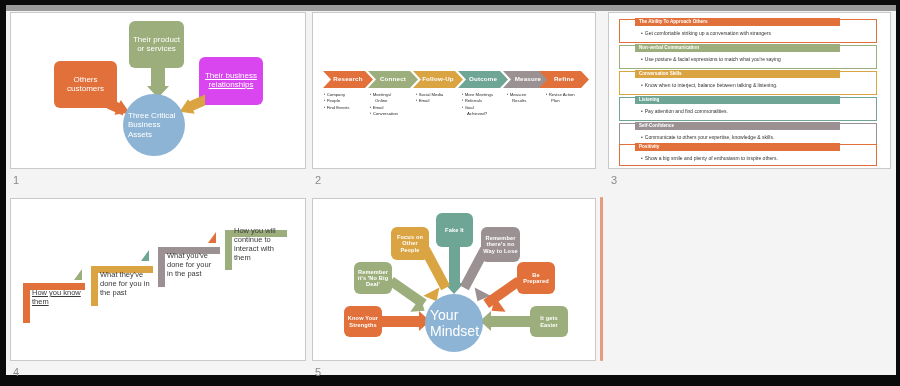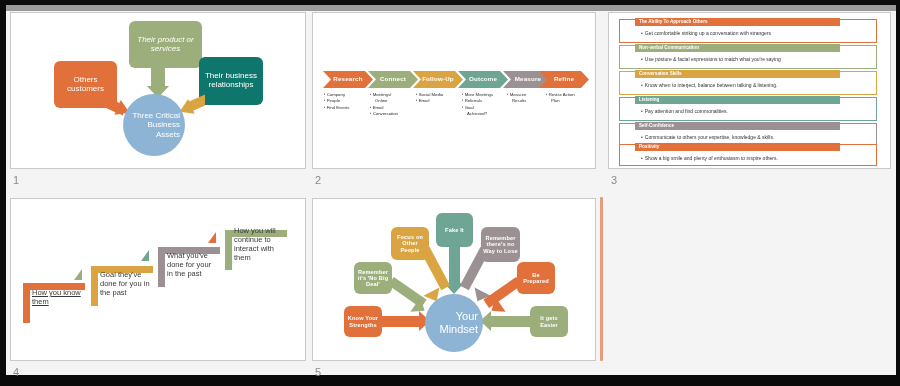--- a/index.html
+++ b/index.html
@@ -20,21 +20,21 @@
   
   .cell{position:absolute;}
   .slide{position:absolute;left:0;top:0;background:#fff;border:1px solid #c9c9c9;box-sizing:border-box;overflow:hidden;}
   .slide-num{position:absolute;font-size:11px;color:#8a8a8a;font-family:"Liberation Sans",sans-serif;}
 
   
   .caret{position:absolute;background:#e79b7e;width:3px;border-radius:1px;}
 
   
   .rbox{position:absolute;border-radius:6px;color:#fff;display:flex;align-items:center;justify-content:center;text-align:center;line-height:1.12;box-sizing:border-box;}
-  .circle{position:absolute;border-radius:50%;display:flex;align-items:center;justify-content:center;text-align:right;color:#fff;line-height:1.15;}
+  .circle{position:absolute;border-radius:50%;display:flex;align-items:center;justify-content:center;text-align:left;color:#fff;line-height:1.15;}
 
   
   #s1 .rbox{font-size:8px;}
   .tail{position:absolute;width:0;height:0;}
 
   
   .chev{position:absolute;height:17px;display:flex;align-items:center;justify-content:center;
         color:#fff;font-size:6.2px;font-weight:bold;letter-spacing:.2px;text-align:center;line-height:1.05;
         clip-path:polygon(0 0, calc(100% - 8px) 0, 100% 50%, calc(100% - 8px) 100%, 0 100%, 8px 50%);}
   .col-bul{position:absolute;font-size:4.3px;color:#2b2b2b;line-height:1.5;}
@@ -69,33 +69,33 @@
   <div class="frame-left"></div>
   <div class="frame-right"></div>
   <div class="frame-bottom"></div>
 
   <div class="canvas">
     <div class="topband"></div>
 
     <div class="cell" style="left:4px;top:7px;width:296px;height:180px;">
       <div class="slide" id="s1" style="width:296px;height:157px;">
 
-        <div class="rbox" style="left:118px;top:8px;width:73px;height:47px;background:#9cae7b;font-style:italic;">
+        <div class="rbox" style="left:118px;top:8px;width:55px;height:47px;background:#9cae7b;">
           <span>Their product or services</span>
         </div>
         <div style="position:absolute;left:140px;top:53px;width:14px;height:22px;background:#9cae7b;"></div>
         <div class="tail" style="left:136px;top:73px;border-left:11px solid transparent;border-right:11px solid transparent;border-top:12px solid #9cae7b;"></div>
 
         <div class="rbox" style="left:43px;top:48px;width:63px;height:47px;background:#e2703a;">
           <span>Others customers</span>
         </div>
         <div style="position:absolute;left:96px;top:88px;width:16px;height:11px;background:#e2703a;transform:skewY(24deg);"></div>
         <div class="tail" style="left:106px;top:89px;border-top:8px solid transparent;border-bottom:8px solid transparent;border-left:13px solid #e2703a;transform:rotate(24deg);"></div>
 
-        <div class="rbox" style="left:188px;top:44px;width:64px;height:48px;background:#0f766e;">
+        <div class="rbox" style="left:188px;top:44px;width:64px;height:48px;background:#d946ef;text-decoration:underline;">
           <span>Their business relationships</span>
         </div>
         <div style="position:absolute;left:178px;top:85px;width:16px;height:11px;background:#d9a441;transform:skewY(-24deg);"></div>
         <div class="tail" style="left:168px;top:88px;border-top:8px solid transparent;border-bottom:8px solid transparent;border-right:13px solid #d9a441;transform:rotate(-24deg);"></div>
 
         <div class="circle" style="left:112px;top:81px;width:62px;height:62px;background:#8db4d4;font-size:8px;">
           <span style="display:block;width:52px;">Three Critical Business Assets</span>
         </div>
       </div>
       <div class="slide-num" style="left:3px;top:162px;">1</div>
@@ -214,21 +214,21 @@
       <div class="slide" id="s4" style="width:296px;height:163px;">
 
         <div class="stair-h" style="left:12px;top:84px;width:62px;background:#e2703a;"></div>
         <div class="stair-v" style="left:12px;top:84px;height:40px;background:#e2703a;"></div>
         <div class="stair-txt" style="left:21px;top:90px;width:52px;text-decoration:underline;">How you know them</div>
 
         <div class="stair-tri" style="left:63px;top:70px;border-left:8px solid transparent;border-bottom:11px solid #9cae7b;"></div>
 
         <div class="stair-h" style="left:80px;top:67px;width:62px;background:#d9a441;"></div>
         <div class="stair-v" style="left:80px;top:67px;height:40px;background:#d9a441;"></div>
-        <div class="stair-txt" style="left:89px;top:72px;width:52px;">Goal they've done for you in the past</div>
+        <div class="stair-txt" style="left:89px;top:72px;width:52px;">What they've done for you in the past</div>
 
         <div class="stair-tri" style="left:130px;top:51px;border-left:8px solid transparent;border-bottom:11px solid #6fa595;"></div>
 
         <div class="stair-h" style="left:147px;top:48px;width:62px;background:#9b9193;"></div>
         <div class="stair-v" style="left:147px;top:48px;height:40px;background:#9b9193;"></div>
         <div class="stair-txt" style="left:156px;top:53px;width:52px;">What you've done for your in the past</div>
 
         <div class="stair-tri" style="left:197px;top:33px;border-left:8px solid transparent;border-bottom:11px solid #e2703a;"></div>
 
         <div class="stair-h" style="left:214px;top:31px;width:62px;background:#9cae7b;"></div>
@@ -255,21 +255,21 @@
 
         <div style="position:absolute;left:201px;top:82px;width:10px;height:40px;background:#e2703a;transform:rotate(55deg);transform-origin:50% 0;"></div>
         <div style="position:absolute;left:174px;top:103px;width:0;height:0;border-left:9px solid transparent;border-right:9px solid transparent;border-top:11px solid #e2703a;transform:rotate(55deg);"></div>
 
         <div style="position:absolute;left:68px;top:117px;width:40px;height:11px;background:#e2703a;"></div>
         <div style="position:absolute;left:106px;top:112px;width:0;height:0;border-top:10px solid transparent;border-bottom:10px solid transparent;border-left:11px solid #e2703a;"></div>
 
         <div style="position:absolute;left:178px;top:117px;width:40px;height:11px;background:#9cae7b;"></div>
         <div style="position:absolute;left:167px;top:112px;width:0;height:0;border-top:10px solid transparent;border-bottom:10px solid transparent;border-right:11px solid #9cae7b;"></div>
 
-        <div class="circle" style="left:112px;top:95px;width:58px;height:58px;background:#8db4d4;font-size:11px;">
+        <div class="circle" style="left:112px;top:95px;width:58px;height:58px;background:#8db4d4;font-size:14px;">
           <span style="display:block;width:48px;">Your Mindset</span>
         </div>
 
         <div class="rbox" style="left:123px;top:14px;width:37px;height:34px;background:#6fa595;">
           <span>Fake It</span>
           </div>
 
         <div class="rbox" style="left:78px;top:28px;width:38px;height:33px;background:#d9a441;">
           <span>Focus on Other People</span>
           </div>

